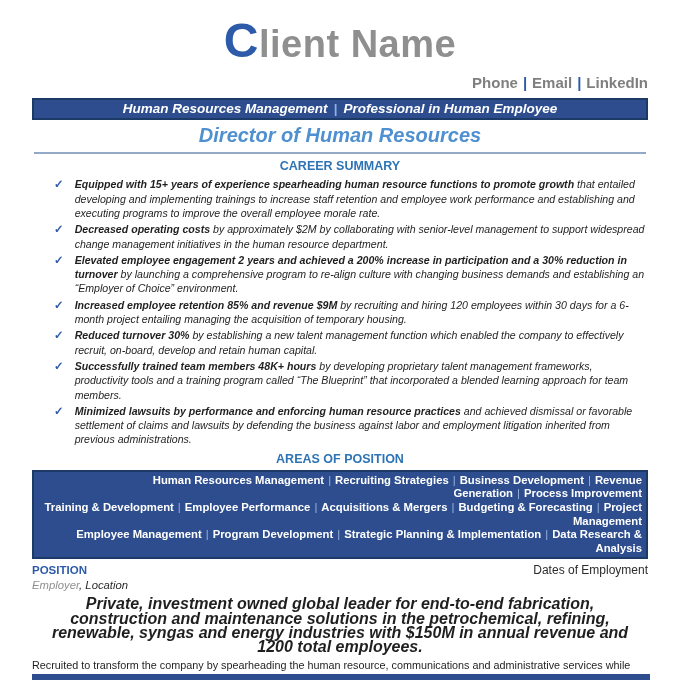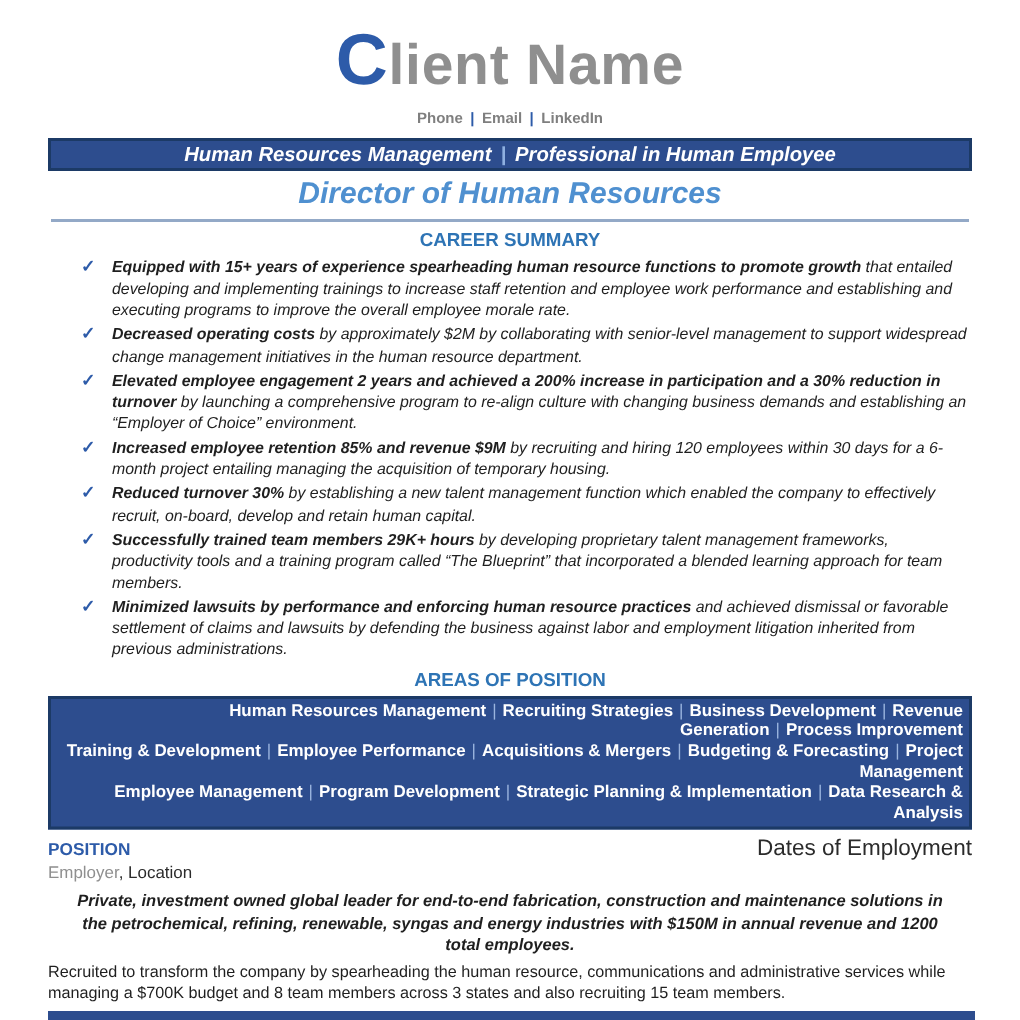--- a/index.html
+++ b/index.html
@@ -2,21 +2,21 @@
 <html><head>
 <meta charset="utf-8">
 <style>
   html,body{margin:0;padding:0;background:#ffffff;}
   body{width:680px;height:680px;font-family:"Liberation Sans",sans-serif;color:#1f1f1f;overflow:hidden;}
   .page{position:relative;width:680px;height:680px;box-sizing:border-box;padding:10px 32px 0 32px;background:#fff;}
 
   .name{ text-align:center;margin:6px 0 0 0;font-weight:bold;color:#8f8f8f;font-size:38px;line-height:1.05;letter-spacing:.5px;}
   .name .initial{color:#2d5ba9;font-size:48px;}
 
-  .contact{text-align:center;font-weight:bold;font-size:10px;color:#7f7f7f;margin-top:8px;}
+  .contact{text-align:right;font-weight:bold;font-size:15px;color:#7f7f7f;margin-top:8px;}
   .contact .sep{color:#2d5ba9;margin:0 5px;}
 
   .title-banner{margin-top:7px;background:#2d4d8e;border:2px solid #1c3a66;color:#ffffff;
     font-weight:bold;font-style:italic;text-align:center;font-size:13.5px;padding:1px 0 2px 0;}
   .title-banner .bsep{color:#8fb0e0;margin:0 6px;}
 
   .job-title{text-align:center;color:#4f90d0;font-weight:bold;font-style:italic;font-size:20px;margin-top:4px;}
 
   .rule{border:none;border-top:2px solid #93a9c7;margin:5px 2px 0 2px;}
 
@@ -27,26 +27,26 @@
   ul.bullets .check{color:#2d5ba9;font-weight:bold;font-style:normal;font-size:11.5px;flex:0 0 auto;}
   ul.bullets .btext{flex:1 1 auto;padding-right:2px;}
   .summary-list li{font-style:italic;}
 
   .expertise-banner{margin-top:2px;background:#2d4d8e;border:2px solid #1c3a66;color:#ffffff;
     font-weight:bold;text-align:right;font-size:11.3px;line-height:13.6px;padding:2px 4px;}
   .exp-sep{color:#9ab4de;font-weight:normal;margin:0 4px;}
 
   .pos-row{display:flex;justify-content:space-between;align-items:baseline;margin-top:4px;gap:44px;}
   .pos{color:#2d5ba9;font-weight:bold;font-size:11.5px;}
-  .dates{font-size:15px;color:#2b2b2b;}
-  .employer-row{font-size:11.3px;margin-top:2px;}
+  .dates{font-size:12px;color:#2b2b2b;}
+  .employer-row{font-size:11.3px;margin-top:2px;font-style:italic;}
   .employer{color:#8f8f8f;}
   .location{color:#2b2b2b;}
 
-  .blurb{text-align:center;font-weight:bold;font-style:italic;font-size:11px;line-height:14.3px;margin:6px 16px 0 16px;}
+  .blurb{text-align:center;font-weight:bold;font-style:italic;font-size:16px;line-height:14.3px;margin:6px 16px 0 16px;}
   .intro{font-size:10.8px;line-height:14.3px;margin:4px 0 4px 0;}
 
   .bottom-bar{position:absolute;left:32px;right:30px;bottom:0;height:6px;background:#2d4d8e;}
 </style>
 </head>
 <body>
 
 <div class="page">
 
   <h1 class="name"><span class="initial">C</span><span>lient Name</span></h1>
@@ -80,21 +80,21 @@
       <li>
         <span class="check">✓</span>
         <span class="btext"><b>Increased employee retention 85% and revenue $9M</b> by recruiting and hiring 120 employees within 30 days for a 6-month project entailing managing the acquisition of temporary housing.</span>
       </li>
       <li>
         <span class="check">✓</span>
         <span class="btext"><b>Reduced turnover 30%</b> by establishing a new talent management function which enabled the company to effectively recruit, on-board, develop and retain human capital.</span>
       </li>
       <li>
         <span class="check">✓</span>
-        <span class="btext"><b>Successfully trained team members 29K+ hours</b> by developing proprietary talent management frameworks, productivity tools and a training program called “The Blueprint” that incorporated a blended learning approach for team members.</span>
+        <span class="btext"><b>Successfully trained team members 48K+ hours</b> by developing proprietary talent management frameworks, productivity tools and a training program called “The Blueprint” that incorporated a blended learning approach for team members.</span>
       </li>
       <li>
         <span class="check">✓</span>
         <span class="btext"><b>Minimized lawsuits by performance and enforcing human resource practices</b> and achieved dismissal or favorable settlement of claims and lawsuits by defending the business against labor and employment litigation inherited from previous administrations.</span>
       </li>
     </ul>
 
   <h2 class="section-heading">AREAS OF POSITION</h2>
   <div class="expertise-banner" id="expertise-banner">
       <div class="exp-line"><span>Human Resources Management</span><span class="exp-sep">|</span><span>Recruiting Strategies</span><span class="exp-sep">|</span><span>Business Development</span><span class="exp-sep">|</span><span>Revenue Generation</span><span class="exp-sep">|</span><span>Process Improvement</span></div>

